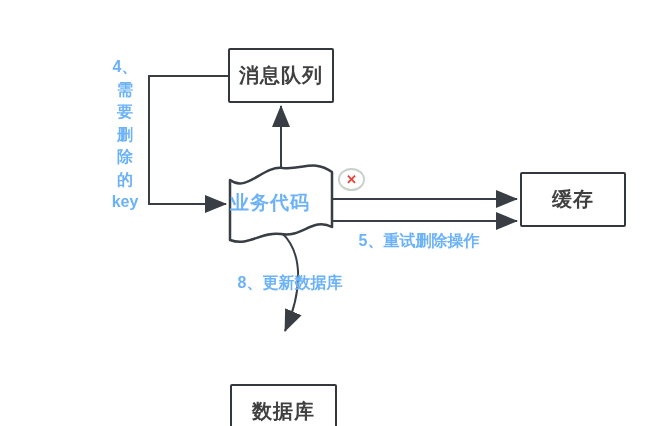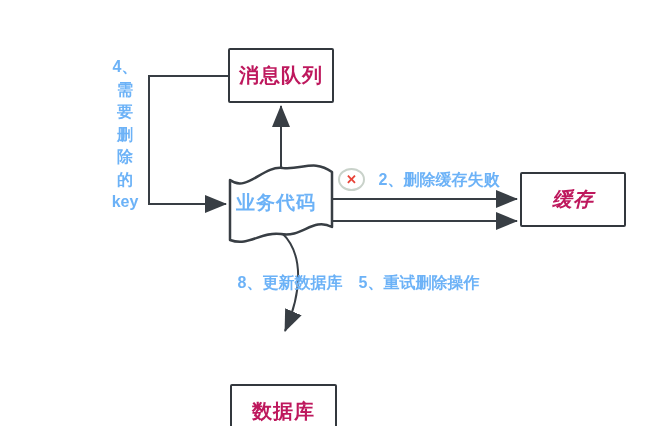--- a/index.html
+++ b/index.html
@@ -5,21 +5,21 @@
   html,body{margin:0;padding:0;background:#ffffff;}
   .canvas{
     position:relative;width:656px;height:426px;background:#ffffff;
     font-family:"Liberation Sans",sans-serif;overflow:hidden;
   }
   .layer{position:absolute;left:0;top:0;}
   .node{
     position:absolute;box-sizing:border-box;background:#ffffff;
     border:2.5px solid #33383e;border-radius:2px;
     display:flex;align-items:center;justify-content:center;
-    color:#be185d;font-weight:bold;font-size:20px;letter-spacing:1px;text-align:right;
+    color:#404040;font-weight:bold;font-size:20px;letter-spacing:1px;text-align:right;
   }
   .wave-label{
     position:absolute;display:flex;align-items:center;justify-content:center;
     color:#6cb2f7;font-weight:bold;font-size:19px;letter-spacing:1px;
   }
   .edge-label{
     position:absolute;color:#6cb2f7;font-weight:bold;font-size:16px;
     text-align:center;line-height:20px;white-space:nowrap;
   }
   .edge-label.vertical{
@@ -60,44 +60,43 @@
              L 332 227
              C 313 217, 302 238, 281 234
              C 261 231, 249 247, 230 240
              Z" fill="#ffffff" stroke="#383e44" stroke-width="2.5" stroke-linejoin="round"></path>
   </svg>
 
   <div class="node" style="left:228px;top:48px;width:106px;height:55px;">
     <span>消息队列</span>
   </div>
 
-  <div class="node" style="left:520px;top:172px;width:106px;height:55px;font-style:italic;">
+  <div class="node" style="left:520px;top:172px;width:106px;height:55px;">
     <span>缓存</span>
   </div>
 
   <div class="node" style="left:230px;top:338px;width:107px;height:55px;margin-top:46px;">
     <span>数据库</span>
   </div>
 
-  <div class="wave-label" style="left:226px;top:175px;width:100px;height:56px;text-align:right;">
+  <div class="wave-label" style="left:220px;top:175px;width:100px;height:56px;text-align:right;">
     <span>业务代码</span>
   </div>
 
   <div class="edge-label vertical" style="left:97px;top:56px;width:56px;">4、
 需
 要
 删
 除
 的
 key</div>
 
 
-  <div class="edge-label" style="left:370px;top:170px;width:138px;">2、删除缓存失败</div>
 
-  <div class="edge-label" style="left:350px;top:231px;width:138px;margin-top:42px;">5、重试删除操作</div>
+  <div class="edge-label" style="left:350px;top:231px;width:138px;">5、重试删除操作</div>
 
   <div class="edge-label" style="left:229px;top:273px;width:122px;">8、更新数据库</div>
 
   <div class="err-icon">
     <span>✕</span>
   </div>
 
 </div>
 
 </body></html>

